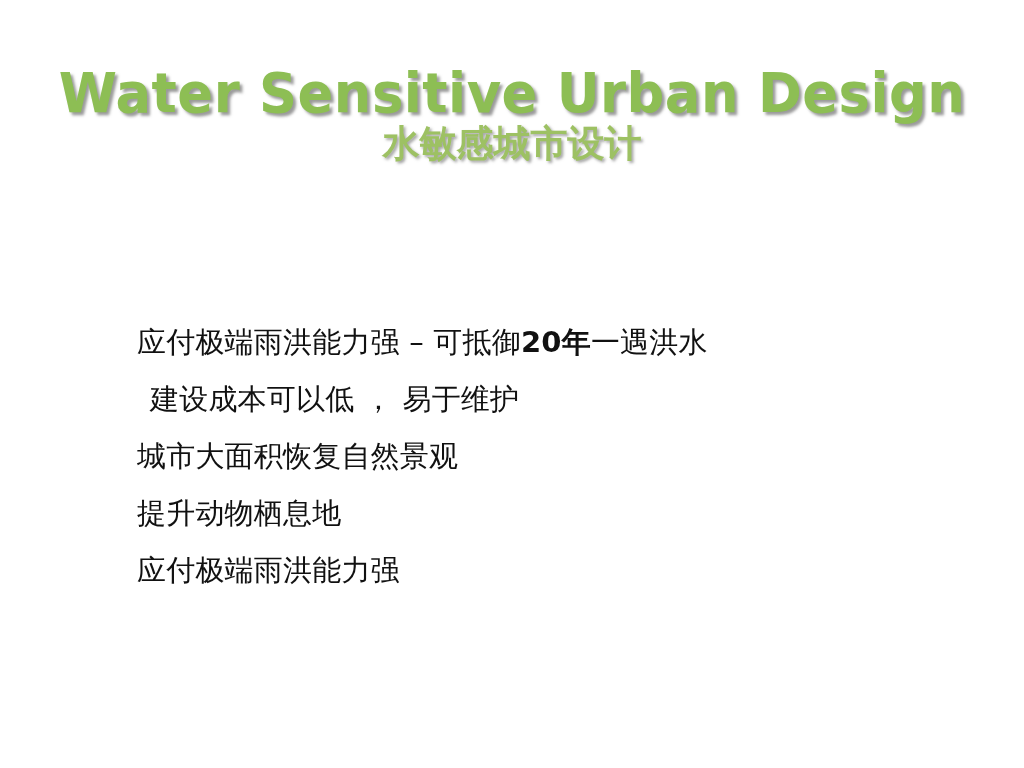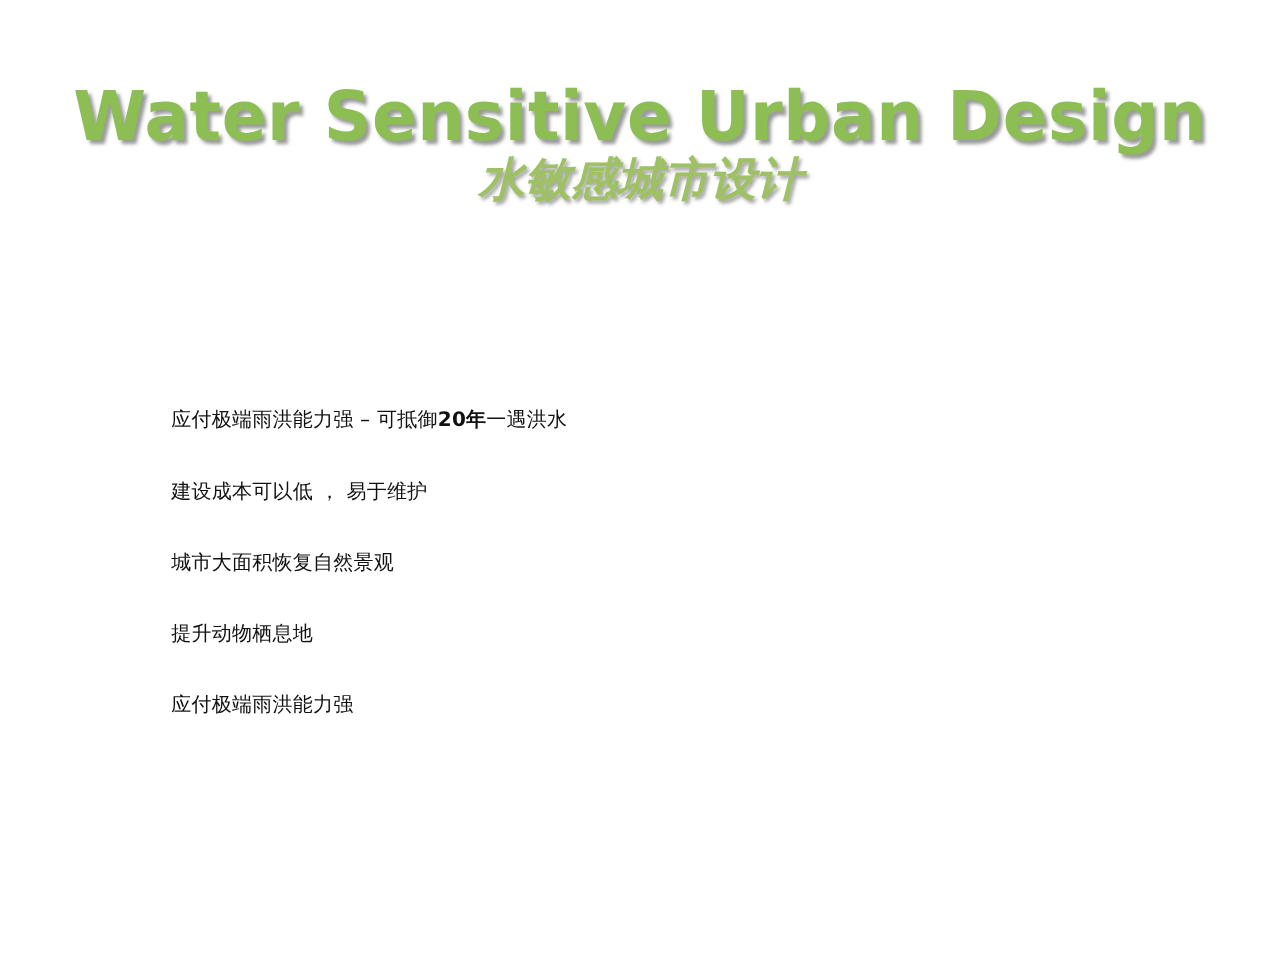--- a/index.html
+++ b/index.html
@@ -48,34 +48,33 @@
   .slide-subtitle {
     display: block;
     margin-top: 4px;
     font-family: "DejaVu Sans", "Liberation Sans", sans-serif;
     font-size: 37px;
     font-weight: bold;
     color: #9dc163;
     text-shadow: 2px 2px 3px rgba(125,125,125,0.7);
     white-space: nowrap;
     letter-spacing: 0px;
-    font-style: italic;
   }
 
   
   .body-block {
     position: absolute;
     left: 137px;
     top: 328px;
     width: 800px;
   }
 
   .body-line {
     font-family: "DejaVu Sans", "Liberation Sans", sans-serif;
-    font-size: 16px;
+    font-size: 29px;
     line-height: 1;
     color: #111111;
     height: 57px;
     white-space: nowrap;
     letter-spacing: 0.2px;
   }
 
   .body-line .em {
     font-weight: bold;
   }
@@ -85,19 +84,19 @@
 
 <div class="slide" style="background: rgb(255, 255, 255);">
 
   <div class="title-block">
     <span class="slide-title" style="color: rgb(141, 190, 84);">Water Sensitive Urban Design</span>
     <span class="slide-subtitle" style="color: rgb(157, 193, 99);">水敏感城市设计</span>
   </div>
 
   <div class="body-block">
     <div class="body-line" style="color: rgb(17, 17, 17);"><span>应付极端雨洪能力强 – 可抵御</span><span class="em">20年</span><span>一遇洪水</span></div>
-    <div class="body-line" style="color: rgb(17, 17, 17);"><span>建设成本可以低 ， 易于维护</span></div>
+    <div class="body-line" style="color: rgb(17, 17, 17); margin-left: 13px;"><span>建设成本可以低 ， 易于维护</span></div>
     <div class="body-line" style="color: rgb(17, 17, 17);"><span>城市大面积恢复自然景观</span></div>
     <div class="body-line" style="color: rgb(17, 17, 17);"><span>提升动物栖息地</span></div>
     <div class="body-line" style="color: rgb(17, 17, 17);"><span>应付极端雨洪能力强</span></div>
   </div>
 
 </div>
 
 </body></html>

